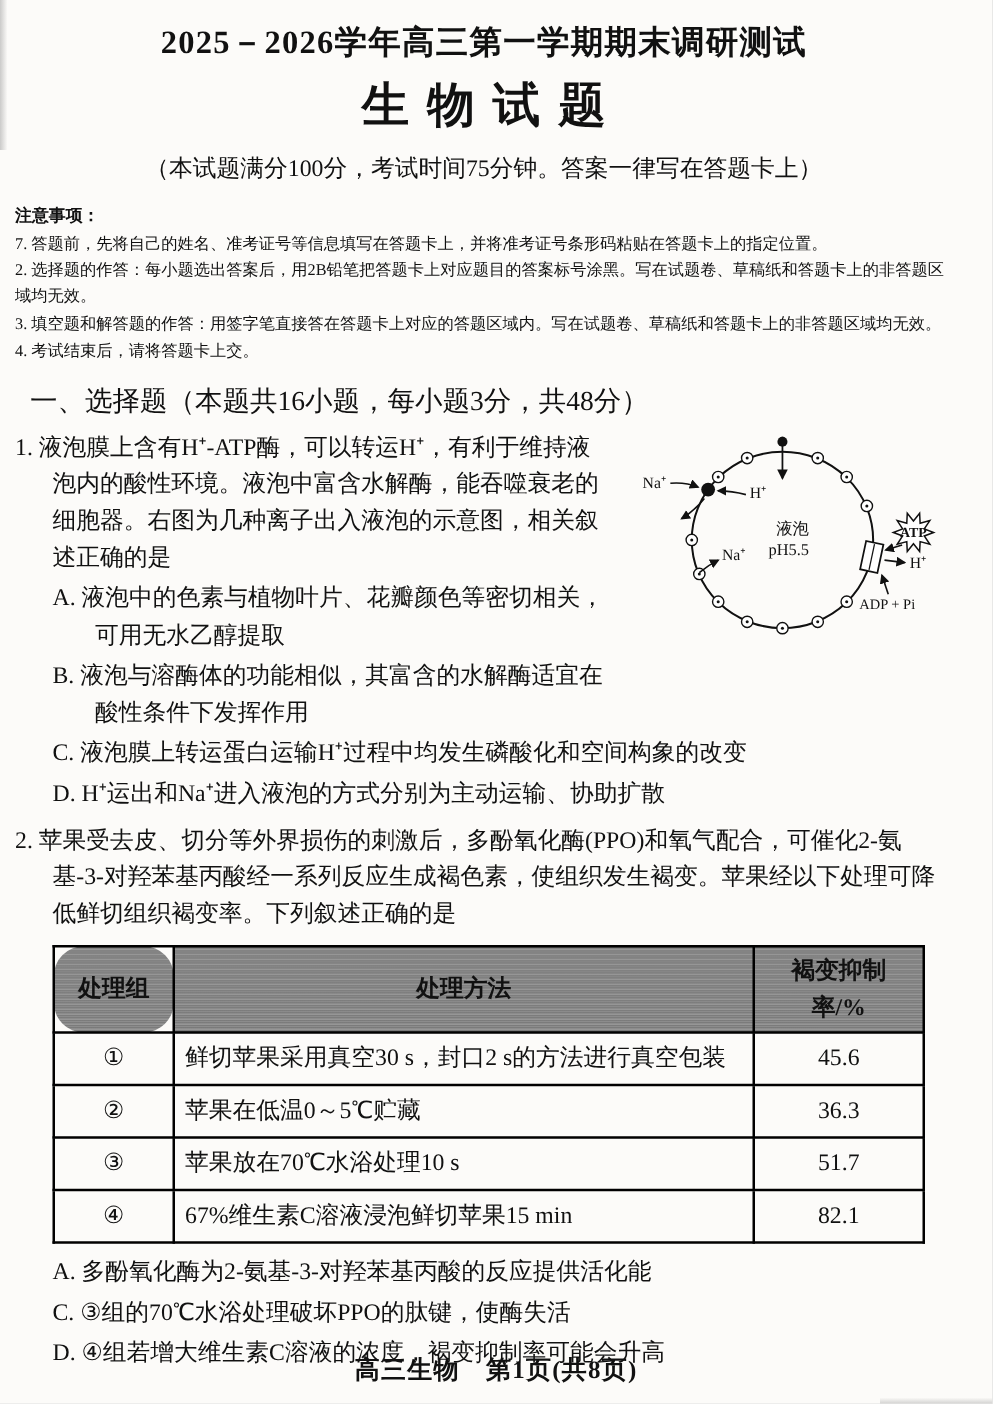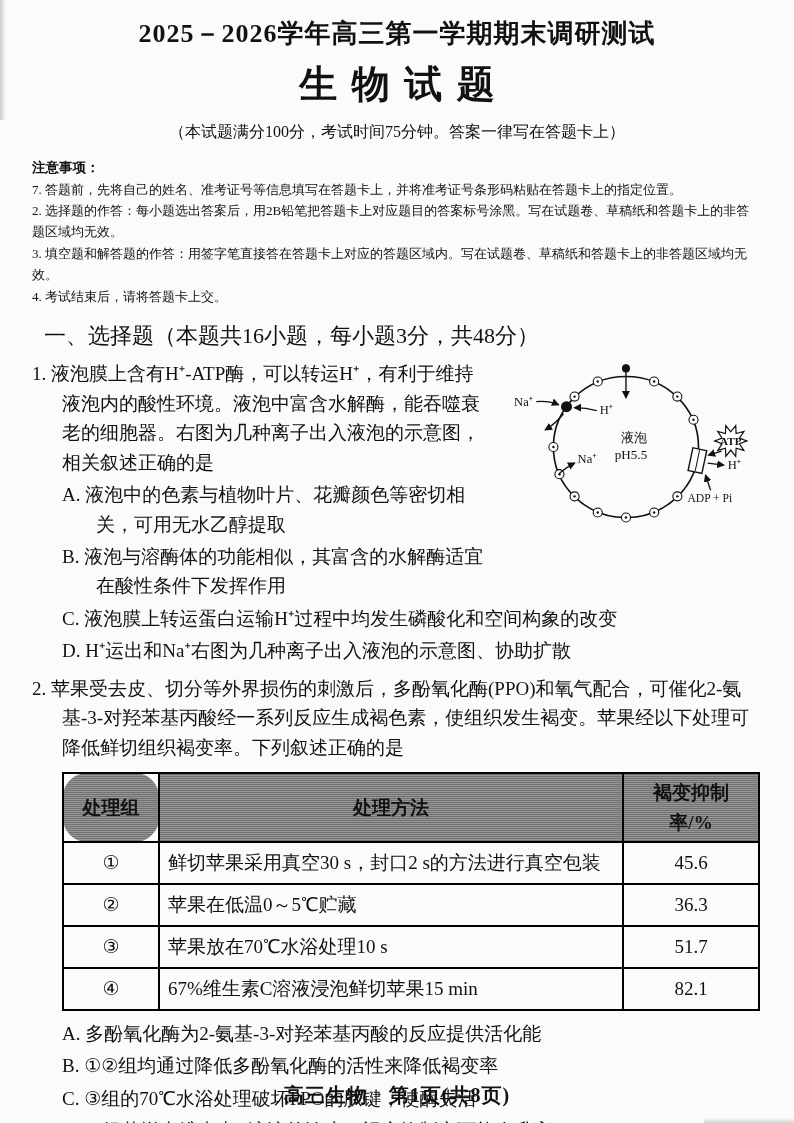--- a/index.html
+++ b/index.html
@@ -2,28 +2,28 @@
 <html><head>
 <meta charset="utf-8">
 <style>
   html,body { margin:0; padding:0; background:#d9d9d9; }
   .page {
     position:relative;
     width:794px; height:1123px;
     margin:0 auto;
     background:#fcfbf9;
     box-sizing:border-box;
-    padding:16px 32px 10px 32px;
+    padding:16px 32px 10px 12px;
     font-family:"Liberation Serif", serif;
     color:#111;
     overflow:hidden;
   }
   .exam-title { text-align:center; font-size:26px; font-weight:bold; letter-spacing:1px; }
   .subject-title { text-align:center; font-size:38px; font-weight:bold; letter-spacing:0.38em; margin-top:8px; text-indent:0.38em; }
-  .exam-note { text-align:center; font-size:16px; margin-top:12px; }
+  .exam-note { text-align:center; font-size:19px; margin-top:12px; }
   .notice-block { margin-top:14px; font-size:13px; line-height:1.6; }
   .notice-title { font-weight:bold; font-size:13.5px; }
   .notice-item { margin-top:1px; }
   .section-heading { font-size:22px; margin-top:14px;margin-left:12px; }
   .question { font-size:19px; line-height:1.55; margin-top:8px; }
   .stem { padding-left:30px; text-indent:-30px; }
   .options { margin-left:30px; margin-top:2px; }
   .option { padding-left:34px; text-indent:-34px; margin-top:3px; }
   .diagram-wrap { float:right; width:262px; margin:2px 0 4px 10px; }
   .diagram-svg { width:262px; height:177px; display:block; }
@@ -141,21 +141,21 @@
         <text x="77" y="101" font-size="12.5">Na⁺</text>
         <text x="226" y="107" font-size="12.5">H⁺</text>
         <text x="186" y="140" font-size="11.5">ADP + Pi</text>
       </svg>
     </div>
     <div class="stem">1. 液泡膜上含有H⁺-ATP酶，可以转运H⁺，有利于维持液泡内的酸性环境。液泡中富含水解酶，能吞噬衰老的细胞器。右图为几种离子出入液泡的示意图，相关叙述正确的是</div>
     <div class="options">
       <div class="option">A. 液泡中的色素与植物叶片、花瓣颜色等密切相关，可用无水乙醇提取</div>
       <div class="option">B. 液泡与溶酶体的功能相似，其富含的水解酶适宜在酸性条件下发挥作用</div>
       <div class="option">C. 液泡膜上转运蛋白运输H⁺过程中均发生磷酸化和空间构象的改变</div>
-      <div class="option">D. H⁺运出和Na⁺右图为几种离子出入液泡的示意图、协助扩散</div>
+      <div class="option">D. H⁺运出和Na⁺进入液泡的方式分别为主动运输、协助扩散</div>
     </div>
     <div class="clear"></div>
   </div>
 
   <div class="question">
     <div class="stem">2. 苹果受去皮、切分等外界损伤的刺激后，多酚氧化酶(PPO)和氧气配合，可催化2-氨基-3-对羟苯基丙酸经一系列反应生成褐色素，使组织发生褐变。苹果经以下处理可降低鲜切组织褐变率。下列叙述正确的是</div>
 
     <table class="treatment-table">
       <thead>
         <tr>
@@ -183,20 +183,19 @@
         <tr>
           <td class="cell-group">④</td>
           <td class="cell-method">67%维生素C溶液浸泡鲜切苹果15 min</td>
           <td class="cell-rate">82.1</td>
         </tr>
       </tbody>
     </table>
 
     <div class="options">
       <div class="option">A. 多酚氧化酶为2-氨基-3-对羟苯基丙酸的反应提供活化能</div>
-      <div class="option">B. ①②组均通过降低多酚氧化酶的活性来降低褐变率</div>
       <div class="option">C. ③组的70℃水浴处理破坏PPO的肽键，使酶失活</div>
       <div class="option">D. ④组若增大维生素C溶液的浓度，褐变抑制率可能会升高</div>
     </div>
   </div>
 
   <div class="page-footer">高三生物　第1页(共8页)</div>
 </div>
 
 </body></html>

